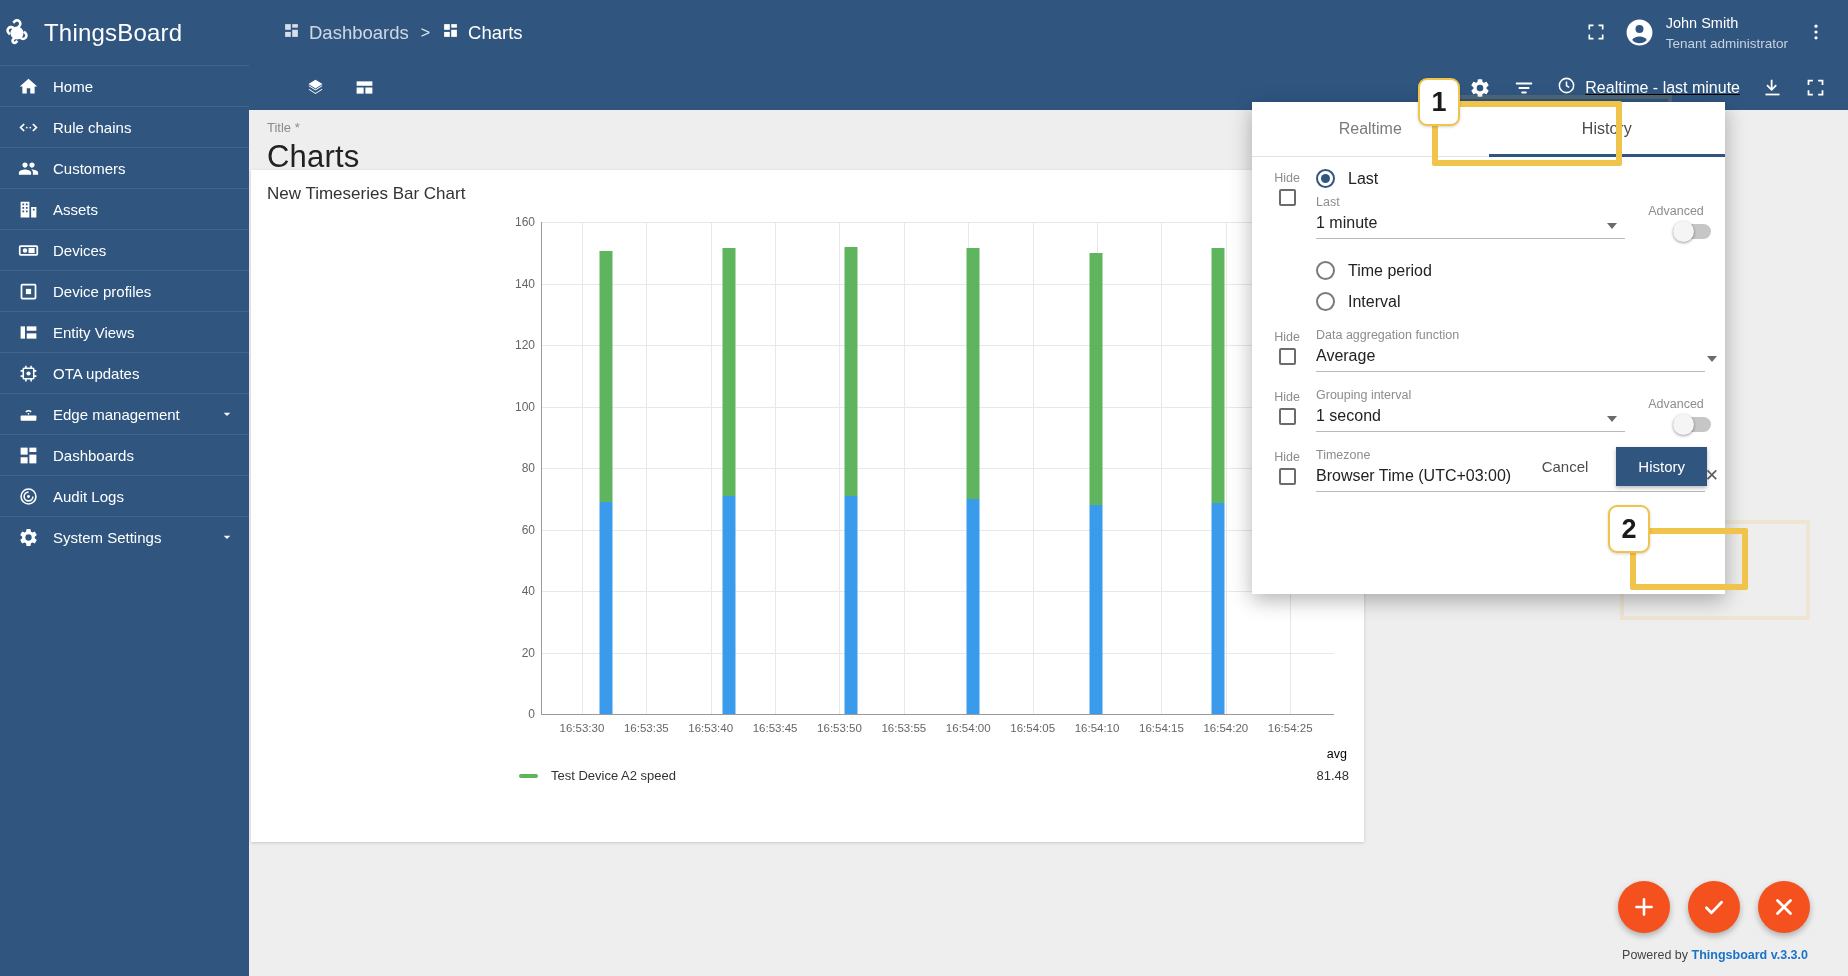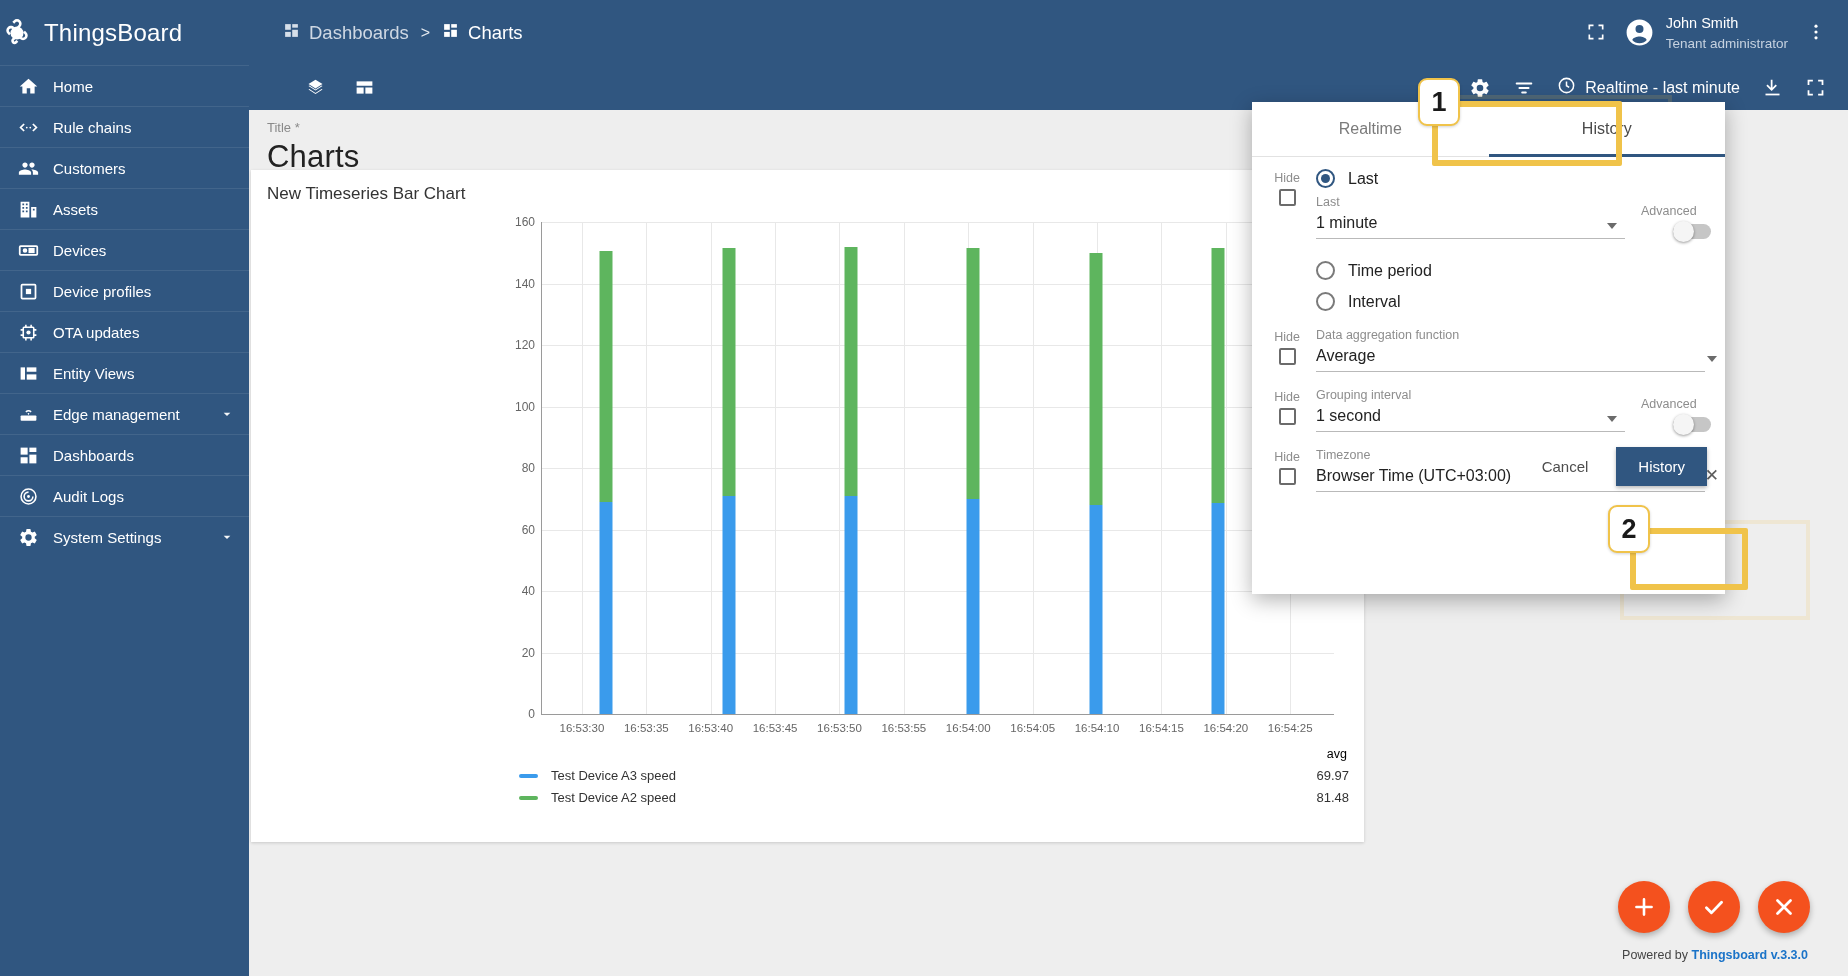--- a/index.html
+++ b/index.html
@@ -54,21 +54,21 @@
   #user-block { display: flex; align-items: center; gap: 11px; }
   #user-block .avatar-circle { width: 31px; height: 31px; }
   #user-names { line-height: 1.22; }
   #user-names .uname { font-size: 14.5px; color: #fff; }
   #user-names .urole { font-size: 13.5px; color: #c6d2e0; }
 
   
   #dash-toolbar {
     position: absolute; left: 249px; top: 65px; right: 0; height: 45px;
     background: #305680;
-    display: flex; align-items: center;
+    display: flex; align-items: center; text-decoration: underline;
   }
   #dash-toolbar .tb-left { display: flex; align-items: center; gap: 28px; margin-left: 56px; }
   #dash-toolbar .tb-right { margin-left: auto; display: flex; align-items: center; gap: 22px; padding-right: 22px; }
   .tb-icon { cursor: pointer; display:flex; align-items:center; justify-content:center; }
   #timewin-btn { display: flex; align-items: center; gap: 9px; font-size: 16px; color: #fff; cursor: pointer; }
 
   
   #main {
     position: absolute; left: 249px; top: 110px; right: 0; bottom: 0;
     background: #eeeeee;
@@ -182,21 +182,21 @@
 
   .field { position: relative; }
   .field-label { font-size: 12.5px; color: #8d8d8d; }
   .field-value { font-size: 16px; color: #222; padding: 5px 0 6px 0; }
   .field-underline { height: 1px; background: #b9b9b9; }
   .caret {
     position: absolute; right: 8px; bottom: 10px;
     width: 0; height: 0; border-left: 5px solid transparent; border-right: 5px solid transparent;
     border-top: 6px solid #6b6b6b; cursor: pointer;
   }
-  .adv-label { font-size: 12.5px; color: #8d8d8d; text-align: left; }
+  .adv-label { font-size: 12.5px; color: #8d8d8d; text-align: center; }
   .toggle {
     width: 38px; height: 15px; border-radius: 8px; background: #c6c6c6;
     position: relative; cursor: pointer; margin-top: 6px; margin-left: auto;
   }
   .toggle .knob {
     position: absolute; left: 0; top: -3px; width: 21px; height: 21px; border-radius: 50%;
     background: #f5f5f5; box-shadow: 0 1px 3px rgba(0,0,0,.4);
   }
   .clear-x {
     position: absolute; right: 6px; bottom: 8px; cursor: pointer;
@@ -308,38 +308,38 @@
           <svg viewBox="0 0 24 24" width="21" height="21" fill="none" stroke="#fff" stroke-width="2">
             <rect x="4" y="4" width="16" height="16" rx="1"></rect>
             <rect x="9" y="9" width="6" height="6" fill="#fff" stroke="none"></rect>
           </svg>
         </span>
       <span class="label">Device profiles</span>
     </div>
 
     <div class="nav-item">
       <span class="ico">
+          <svg viewBox="0 0 24 24" width="21" height="21" fill="#fff">
+            <rect x="3" y="5" width="5" height="14"></rect>
+            <rect x="10" y="5" width="11" height="5"></rect>
+            <rect x="10" y="13" width="11" height="6"></rect>
+          </svg>
+        </span>
+      <span class="label">Entity Views</span>
+    </div>
+
+    <div class="nav-item">
+      <span class="ico">
           <svg viewBox="0 0 24 24" width="21" height="21" fill="none" stroke="#fff" stroke-width="1.8">
             <rect x="6" y="6" width="12" height="12" rx="1"></rect>
             <circle cx="12" cy="12" r="2.4" fill="#fff" stroke="none"></circle>
             <path d="M9 3v3M15 3v3M9 18v3M15 18v3M3 9h3M3 15h3M18 9h3M18 15h3"></path>
           </svg>
         </span>
       <span class="label">OTA updates</span>
-    </div>
-
-    <div class="nav-item">
-      <span class="ico">
-          <svg viewBox="0 0 24 24" width="21" height="21" fill="#fff">
-            <rect x="3" y="5" width="5" height="14"></rect>
-            <rect x="10" y="5" width="11" height="5"></rect>
-            <rect x="10" y="13" width="11" height="6"></rect>
-          </svg>
-        </span>
-      <span class="label">Entity Views</span>
     </div>
 
     <div class="nav-item">
       <span class="ico">
           <svg viewBox="0 0 24 24" width="21" height="21" fill="none" stroke="#fff" stroke-width="1.8">
             <rect x="3" y="13" width="18" height="6" rx="1" fill="#fff" stroke="none"></rect>
             <circle cx="7" cy="16" r="1" fill="#305680"></circle>
             <circle cx="10" cy="16" r="1" fill="#305680"></circle>
             <path d="M9 9a4.5 4.5 0 016 0M11.3 11.4a1.8 1.8 0 011.4 0"></path>
           </svg>
@@ -564,25 +564,20 @@
             </div>
             <div class="bar" style="left: 676.098px; top: 26.1375px; height: 465.863px;">
               <div class="seg-green" style="top: 0px; height: 255.225px; background: rgb(94, 181, 94);"></div>
               <div class="seg-blue" style="top: 255.225px; bottom: 0px; background: rgb(58, 155, 236);"></div>
             </div>
           </div>
         <div id="legend">
           <div class="legend-head">avg</div>
 
           <div class="legend-row">
-            <span class="swatch" style="background:#3a9bec"></span>
-            <span class="lname">Test Device A3 speed</span>
-            <span class="lval">69.97</span>
-          </div>
-          <div class="legend-row">
             <span class="swatch" style="background:#5eb55e"></span>
             <span class="lname">Test Device A2 speed</span>
             <span class="lval">81.48</span>
           </div>
         </div>
       </div>
     </section>
 
     <div id="fabs">
       <div class="fab">

